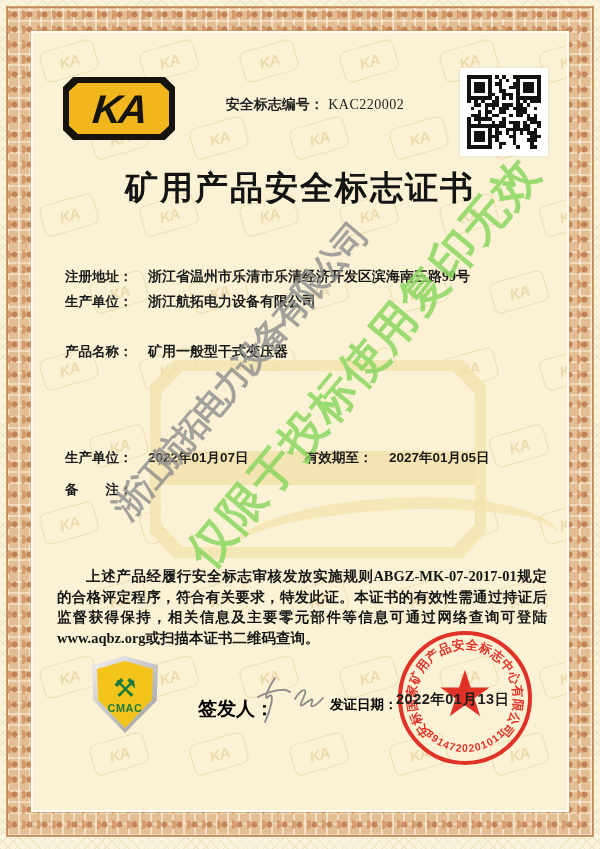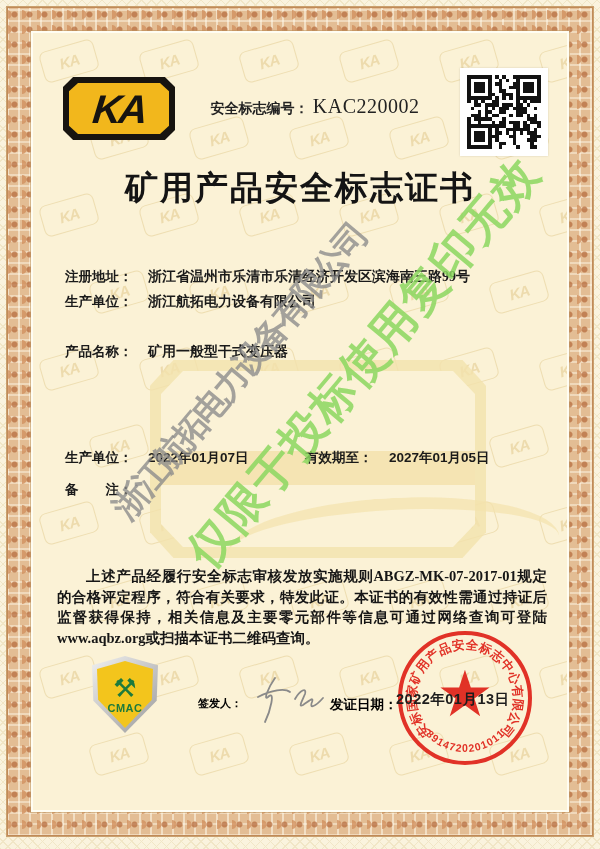--- a/index.html
+++ b/index.html
@@ -42,21 +42,21 @@
   .ka-logo{position:absolute;left:63px;top:77px;width:112px;height:63px;z-index:3;
            clip-path:polygon(9% 0,91% 0,100% 16%,100% 84%,91% 100%,9% 100%,0 84%,0 16%);
            background:#171410;}
   .ka-logo-in{position:absolute;left:6px;top:6px;right:6px;bottom:6px;
            clip-path:polygon(9% 0,91% 0,100% 16%,100% 84%,91% 100%,9% 100%,0 84%,0 16%);
            background:#f2b71c;display:flex;align-items:center;justify-content:center;}
   .ka-letters{font-weight:900;font-style:italic;font-size:40px;color:#171410;
            letter-spacing:-3px;transform:skewX(-6deg);line-height:1;}
   .cert-no{position:absolute;left:140px;top:95px;width:350px;text-align:center;z-index:3;}
   .cert-no .lbl{font-weight:700;font-size:14px;color:#222;}
-  .cert-no .num{font-family:"Liberation Serif",serif;font-size:20px;color:#222;letter-spacing:.5px;}
+  .cert-no .num{font-family:"Liberation Serif",serif;font-size:14px;color:#222;letter-spacing:.5px;}
   .qr{position:absolute;left:460px;top:68px;width:88px;height:88px;background:#fff;z-index:3;
       box-shadow:0 0 2px rgba(0,0,0,.15);}
   .qr i{position:absolute;background:#121212;}
   .title{position:absolute;left:0;right:0;top:166px;text-align:center;z-index:3;
          font-family:"Liberation Serif",serif;font-weight:900;font-size:33px;color:#141414;
          letter-spacing:2px;}
   
   .row{position:absolute;left:65px;z-index:3;font-size:13.5px;color:#1a1a1a;white-space:nowrap;}
   .row .lbl{display:inline-block;width:83px;font-weight:700;}
   .row .lbl.wide{width:173px;}
@@ -78,21 +78,21 @@
            letter-spacing:1px;color:rgba(139,215,95,.85);z-index:6;}
   
   .cmac{position:absolute;left:92px;top:656px;width:66px;height:77px;z-index:3;
         clip-path:polygon(0% 12%,50% 0%,100% 12%,98% 58%,50% 100%,2% 58%);
         background:linear-gradient(135deg,#f0f0f0,#9b9b9b);}
   .cmac-in{position:absolute;left:5px;top:5px;right:5px;bottom:5px;
         clip-path:polygon(0% 12%,50% 0%,100% 12%,98% 58%,50% 100%,2% 58%);
         background:#f3c51c;display:flex;flex-direction:column;align-items:center;justify-content:center;}
   .cmac-icon{font-size:26px;line-height:1;color:#1e7a3c;}
   .cmac-label{font-size:11px;font-weight:800;color:#1e7a3c;letter-spacing:.5px;margin-top:1px;}
-  .sig-label{position:absolute;left:198px;top:696px;font-weight:700;font-size:11px;z-index:3;}
+  .sig-label{position:absolute;left:198px;top:696px;font-weight:700;font-size:19px;z-index:3;}
   .dept-label{position:absolute;left:330px;top:696px;font-weight:700;font-size:13.5px;z-index:3;}
   .signature{position:absolute;left:245px;top:668px;z-index:4;}
   
   .seal{position:absolute;left:398px;top:631px;width:134px;height:134px;z-index:7;opacity:.95;}
   .seal-ring{position:absolute;inset:0;border:4px solid #e0281e;border-radius:50%;}
   .seal-star{position:absolute;left:50%;top:50%;transform:translate(-50%,-56%);
              font-size:64px;color:#e0281e;line-height:1;}
   .arc-char{position:absolute;left:50%;top:50%;width:14px;height:14px;margin:-7px;
             display:flex;align-items:center;justify-content:center;transform-origin:center;
             color:#e0281e;font-family:"Liberation Serif",serif;font-weight:800;font-size:12.5px;}

